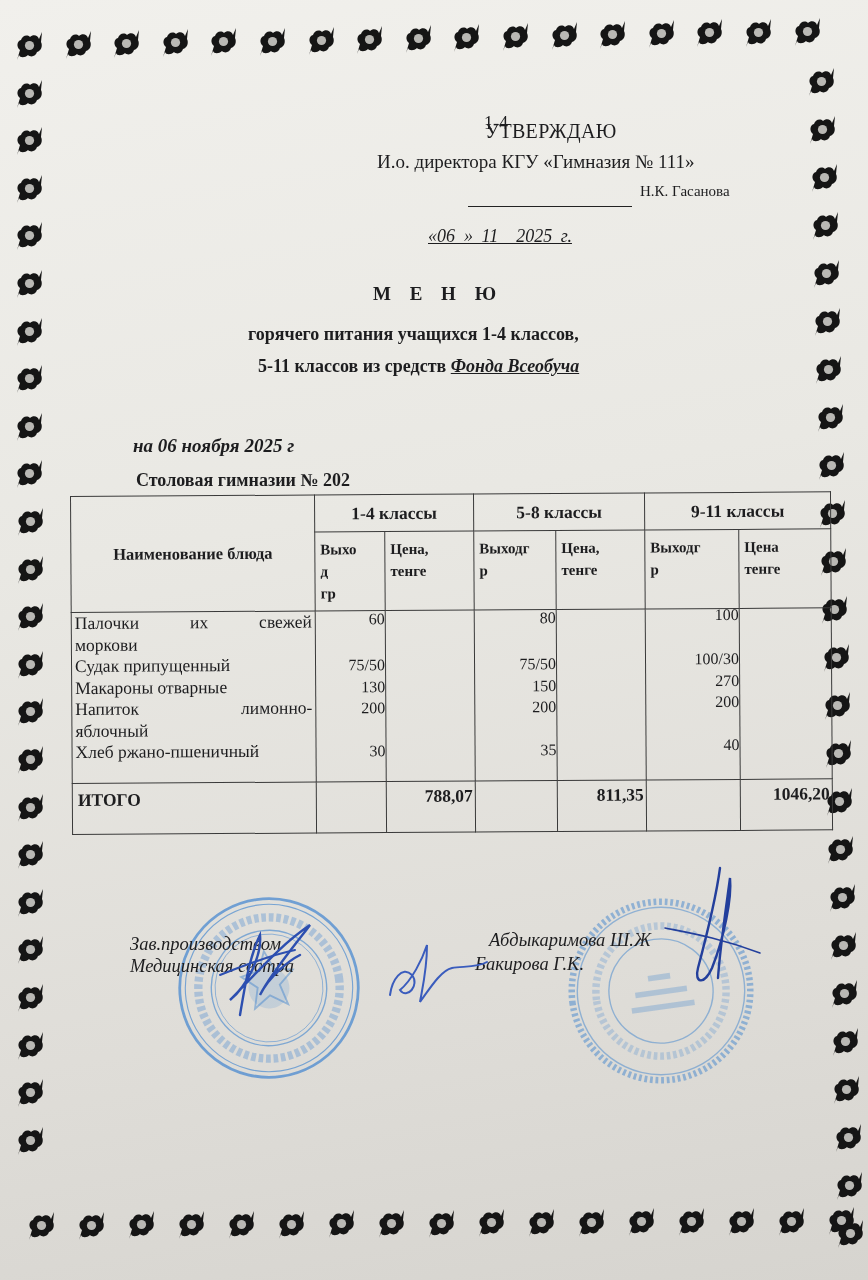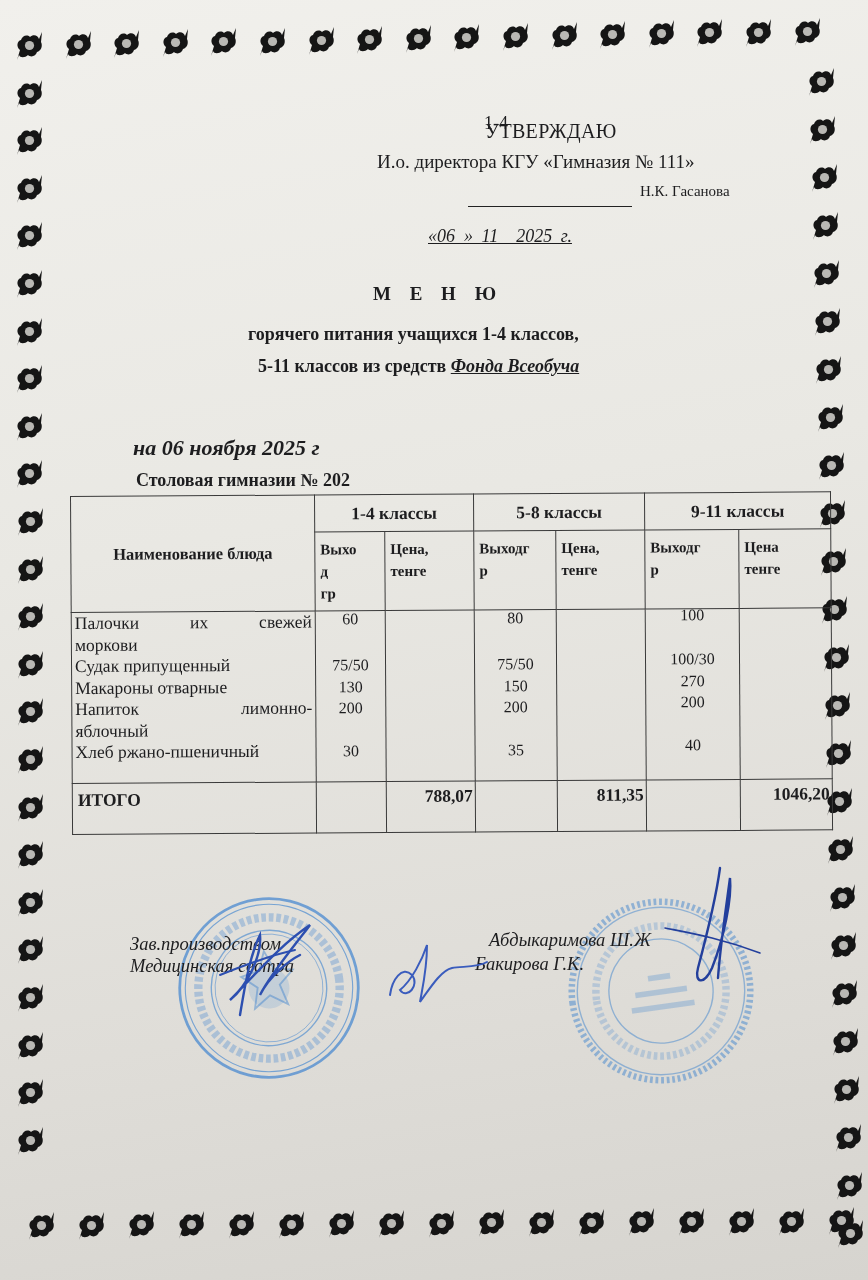--- a/index.html
+++ b/index.html
@@ -25,21 +25,21 @@
   .approve .position { position: absolute; left: 377px; top: 151px; font-size: 19px; }
   .approve .sign-line { position: absolute; left: 468px; top: 206px; width: 164px; border-bottom: 1.4px solid #222; }
   .approve .signer { position: absolute; left: 640px; top: 183px; font-size: 15px; }
   .approve .date { position: absolute; left: 428px; top: 226px; font-size: 18px; font-style: italic; text-decoration: underline; word-spacing: 4px; }
 
   .title-block { position: absolute; left: 0; top: 0; width: 868px; }
   .title-block .menu-title { position: absolute; left: 373px; top: 283px; font-size: 19px; font-weight: bold; letter-spacing: 7px; }
   .title-block .sub1 { position: absolute; left: 248px; top: 324px; font-size: 18px; font-weight: bold; }
   .title-block .sub2 { position: absolute; left: 258px; top: 356px; font-size: 18px; font-weight: bold; }
   .title-block .sub2 .fund { text-decoration: underline; font-style: italic; }
-  .date-line { position: absolute; left: 133px; top: 435px; font-size: 22px; font-style: italic; font-weight: bold; }
+  .date-line { position: absolute; left: 133px; top: 435px; font-size: 19px; font-style: italic; font-weight: bold; }
   .canteen { position: absolute; left: 136px; top: 470px; font-size: 18px; font-weight: bold; }
 
   .menu-table {
     position: absolute; left: 70px; top: 496px; width: 760px;
     border-collapse: collapse; table-layout: fixed;
     transform: rotate(-0.35deg); transform-origin: left top;
     font-size: 16.5px;
   }
   .menu-table td, .menu-table th {
     border: 1.4px solid #3a3a3a; vertical-align: top; padding: 0;
@@ -54,21 +54,21 @@
   .col-price3 { width: 92px; }
 
   .h-dish { vertical-align: middle !important; text-align: center; font-size: 16.5px; }
   .h-group { height: 36px; text-align: center; vertical-align: middle !important; font-size: 17.5px; }
   .h-sub { height: 72px; text-align: left; padding: 6px 0 0 5px !important; font-size: 15px; line-height: 22px; }
 
   .body-cell { height: 170px; }
   .dish-list { padding: 0 3px 0 3px; line-height: 21.5px; font-size: 17.5px; }
   .dish-list .justify { text-align: justify; text-align-last: justify; }
   .val-list { text-align: center; font-size: 16px; line-height: 21.5px; }
-  .val-list div { height: 21.5px; }
+  .val-list div { height: 21.5px; text-align: right; }
 
   .total-row td { height: 44px; }
   .total-label { font-weight: bold; font-size: 17.5px; padding: 6px 0 0 5px !important; }
   .total-val { font-weight: bold; text-align: right; font-size: 17.5px; padding: 4px 2px 0 0 !important; }
 
   .stamp { position: absolute; border-radius: 50%; }
   .stamp svg { width: 100%; height: 100%; display: block; }
 
   .sig-left { position: absolute; left: 130px; top: 933px; font-size: 18.5px; font-style: italic; line-height: 22px; }
   .sig-right { position: absolute; left: 475px; top: 928px; font-size: 18.5px; font-style: italic; line-height: 24px; }

